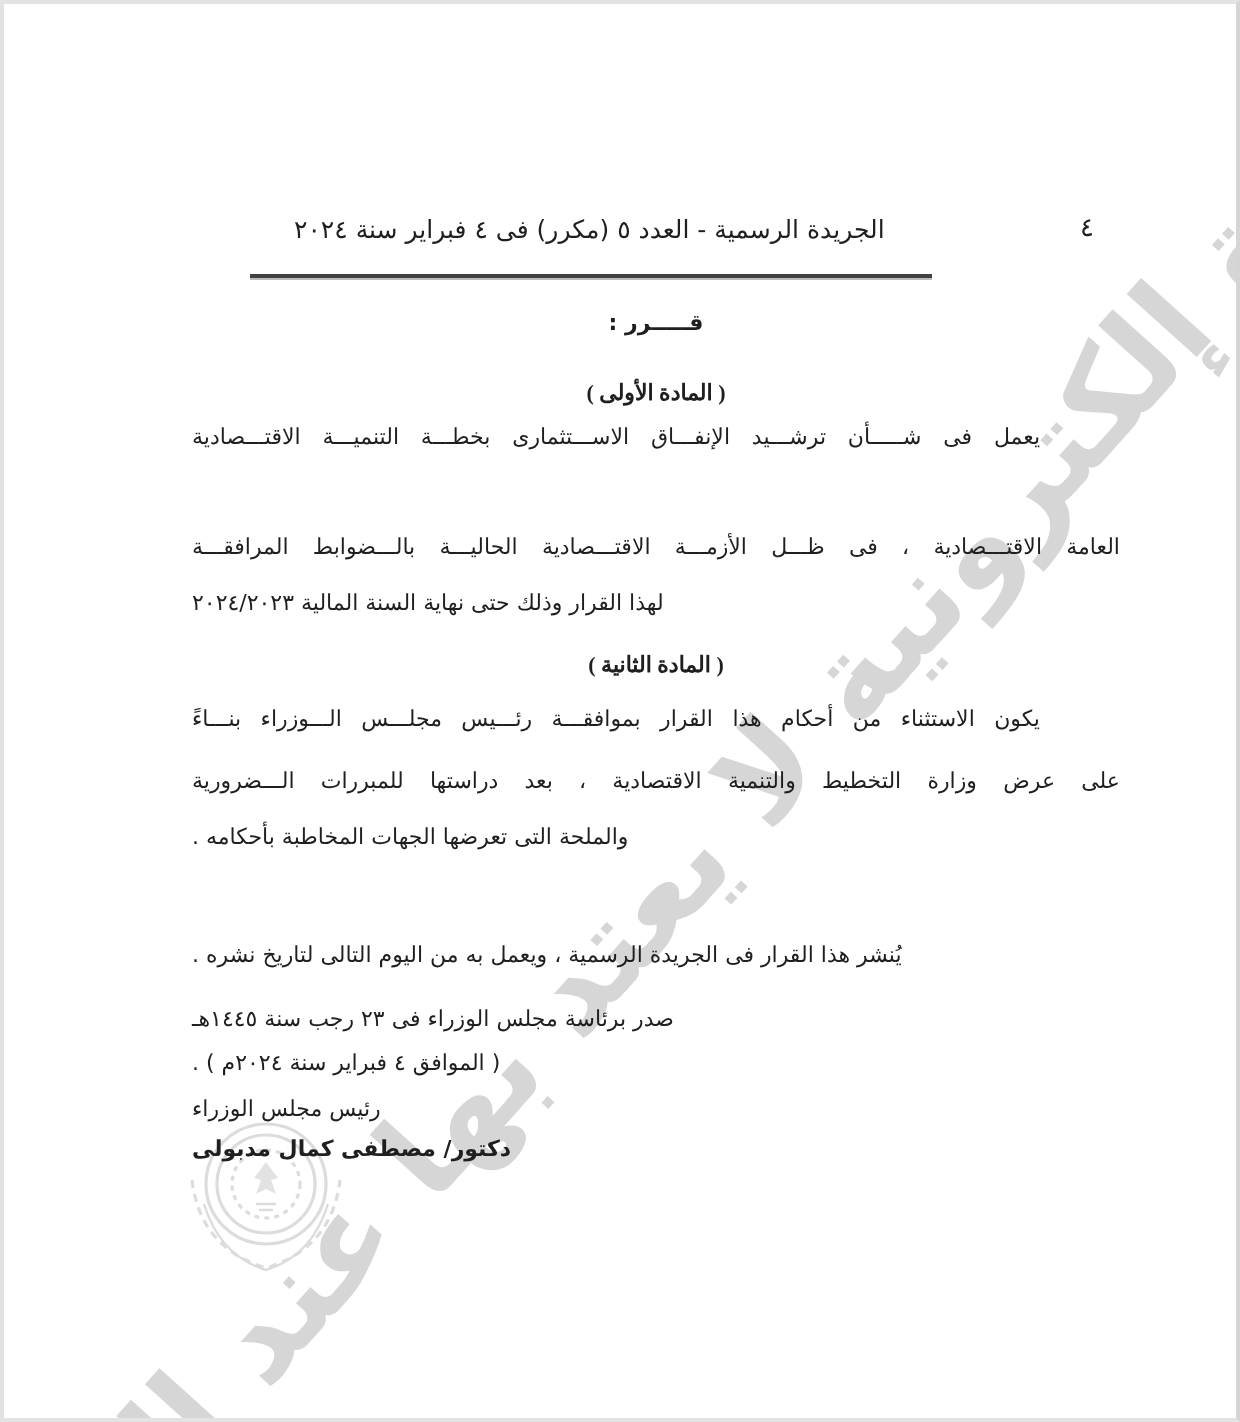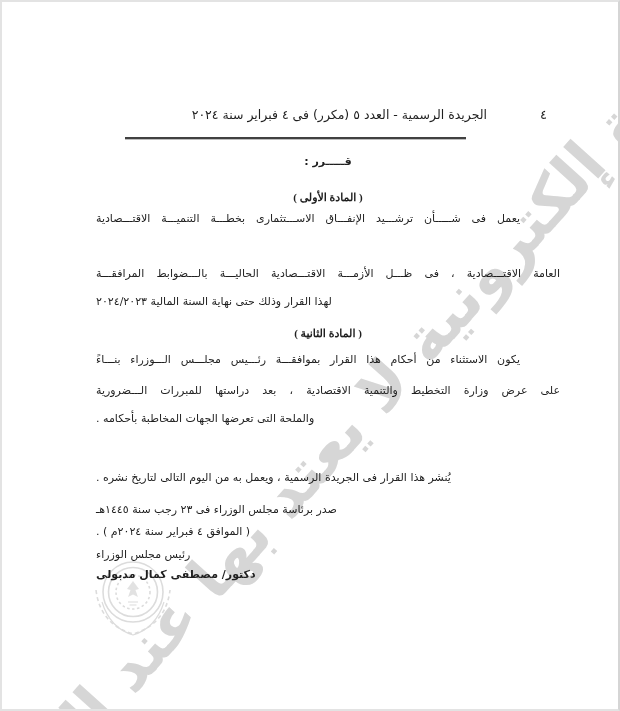--- a/index.html
+++ b/index.html
@@ -47,21 +47,21 @@
     z-index: 1;
     opacity: .85;
   }
 
   
   .hdr-title {
     position: absolute;
     left: 145px;
     width: 340px;
     top: 105px;
-    text-align: right;
+    text-align: left;
     font-size: 12.5px;
     z-index: 2;
   }
   .hdr-num {
     position: absolute;
     left: 538px;
     top: 105px;
     font-size: 13px;
     z-index: 2;
   }

